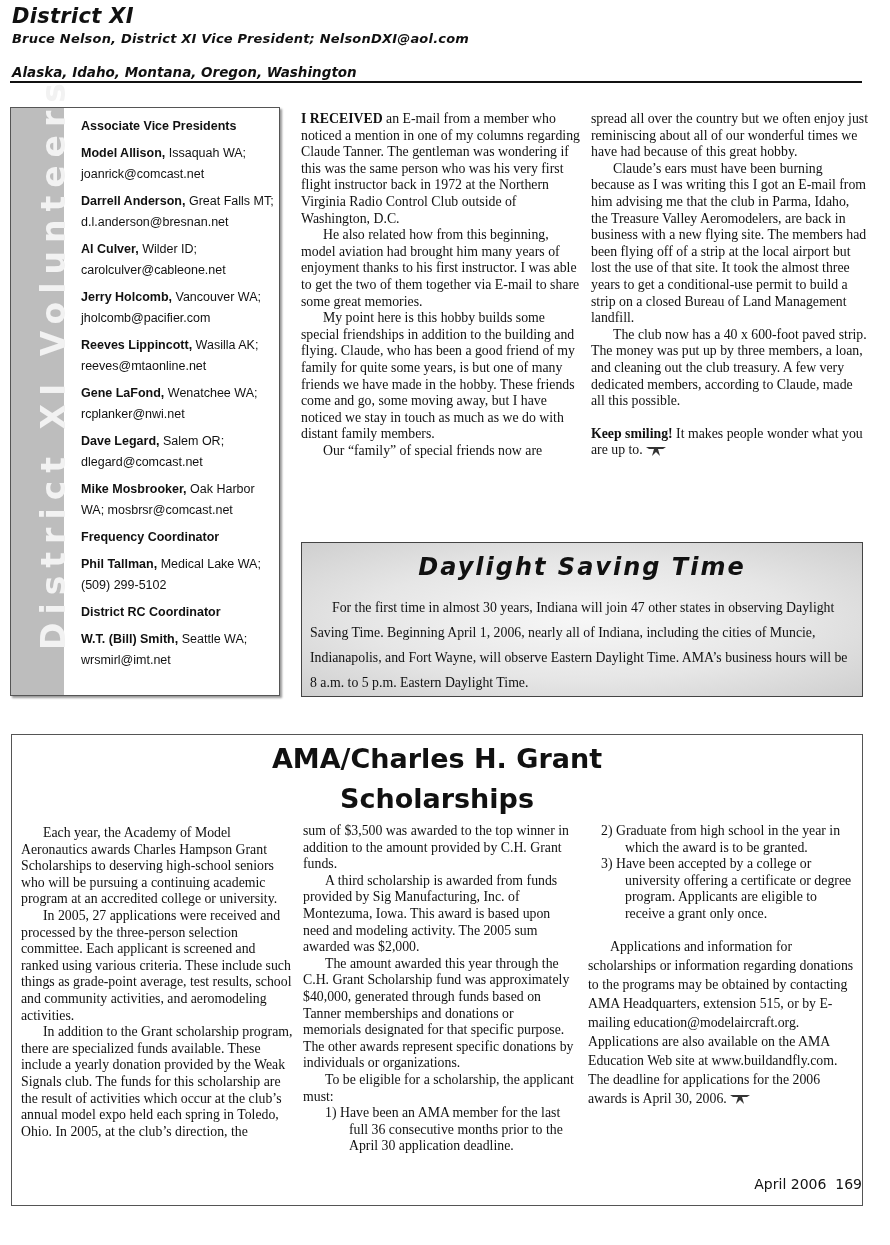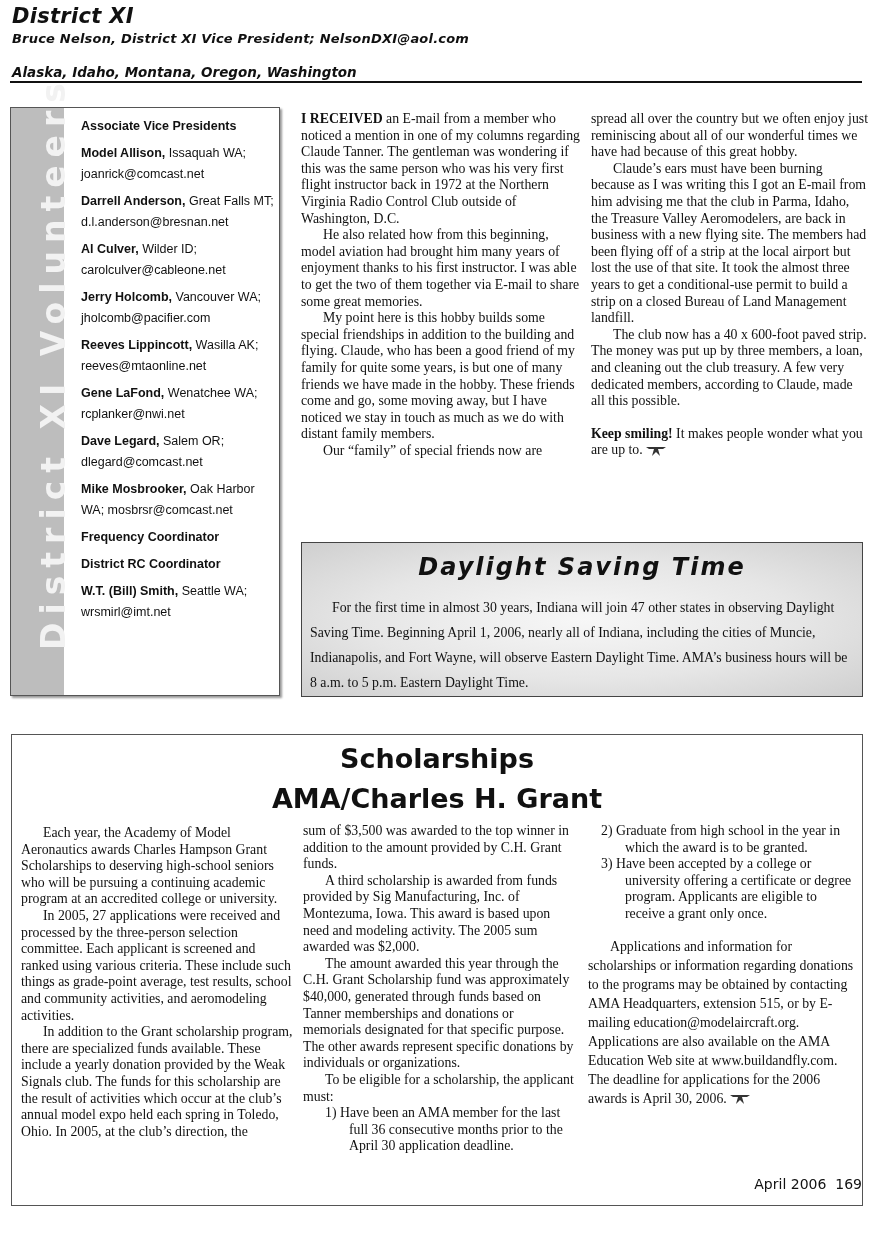--- a/index.html
+++ b/index.html
@@ -56,20 +56,21 @@
     <div class="vol-heading">Associate Vice Presidents</div>
     <div class="vol-entry"><b>Model Allison,</b><span> Issaquah WA; joanrick@comcast.net</span></div>
     <div class="vol-entry"><b>Darrell Anderson,</b><span> Great Falls MT; d.l.anderson@bresnan.net</span></div>
     <div class="vol-entry"><b>Al Culver,</b><span> Wilder ID; carolculver@cableone.net</span></div>
     <div class="vol-entry"><b>Jerry Holcomb,</b><span> Vancouver WA; jholcomb@pacifier.com</span></div>
     <div class="vol-entry"><b>Reeves Lippincott,</b><span> Wasilla AK; reeves@mtaonline.net</span></div>
     <div class="vol-entry"><b>Gene LaFond,</b><span> Wenatchee WA; rcplanker@nwi.net</span></div>
     <div class="vol-entry"><b>Dave Legard,</b><span> Salem OR; dlegard@comcast.net</span></div>
     <div class="vol-entry"><b>Mike Mosbrooker,</b><span> Oak Harbor WA; mosbrsr@comcast.net</span></div>
     <div class="vol-heading">Frequency Coordinator</div>
+    <div class="vol-entry"><b>Phil Tallman,</b><span> Medical Lake WA; (509) 299-5102</span></div>
     <div class="vol-heading">District RC Coordinator</div>
     <div class="vol-entry"><b>W.T. (Bill) Smith,</b><span> Seattle WA; wrsmirl@imt.net</span></div>
   </div>
 </div>
 
 <div class="col col1">
   <p><b>I RECEIVED</b><span> an E-mail from a member who noticed a mention in one of my columns regarding Claude Tanner. The gentleman was wondering if this was the same person who was his very first flight instructor back in 1972 at the Northern Virginia Radio Control Club outside of Washington, D.C.</span></p>
   <p class="indent">He also related how from this beginning, model aviation had brought him many years of enjoyment thanks to his first instructor. I was able to get the two of them together via E-mail to share some great memories.</p>
   <p class="indent">My point here is this hobby builds some special friendships in addition to the building and flying. Claude, who has been a good friend of my family for quite some years, is but one of many friends we have made in the hobby. These friends come and go, some moving away, but I have noticed we stay in touch as much as we do with distant family members.</p>
   <p class="indent" style="height:17px;overflow:hidden;">Our “family” of special friends now are spread all over the country but we often enjoy just reminiscing about all of our wonderful times we have had because of this great hobby.</p>
@@ -84,22 +85,22 @@
       </svg></p>
 </div>
 
 <div class="dst-box">
   <div class="dst-title">Daylight Saving Time</div>
   <div class="dst-body indent">For the first time in almost 30 years, Indiana will join 47 other states in observing Daylight Saving Time. Beginning April 1, 2006, nearly all of Indiana, including the cities of Muncie, Indianapolis, and Fort Wayne, will observe Eastern Daylight Time. AMA’s business hours will be 8 a.m. to 5 p.m. Eastern Daylight Time.</div>
 </div>
 
 <div class="sch-box">
   <div class="sch-title">
+    <div>AMA/Charles H. Grant</div>
     <div>Scholarships</div>
-    <div>AMA/Charles H. Grant</div>
   </div>
 </div>
 
 <div class="col sc1">
   <p class="indent">Each year, the Academy of Model Aeronautics awards Charles Hampson Grant Scholarships to deserving high-school seniors who will be pursuing a continuing academic program at an accredited college or university.</p>
   <p class="indent">In 2005, 27 applications were received and processed by the three-person selection committee. Each applicant is screened and ranked using various criteria. These include such things as grade-point average, test results, school and community activities, and aeromodeling activities.</p>
   <p class="indent">In addition to the Grant scholarship program, there are specialized funds available. These include a yearly donation provided by the Weak Signals club. The funds for this scholarship are the result of activities which occur at the club’s annual model expo held each spring in Toledo, Ohio. In 2005, at the club’s direction, the</p>
 </div>
 
 <div class="col sc2">

